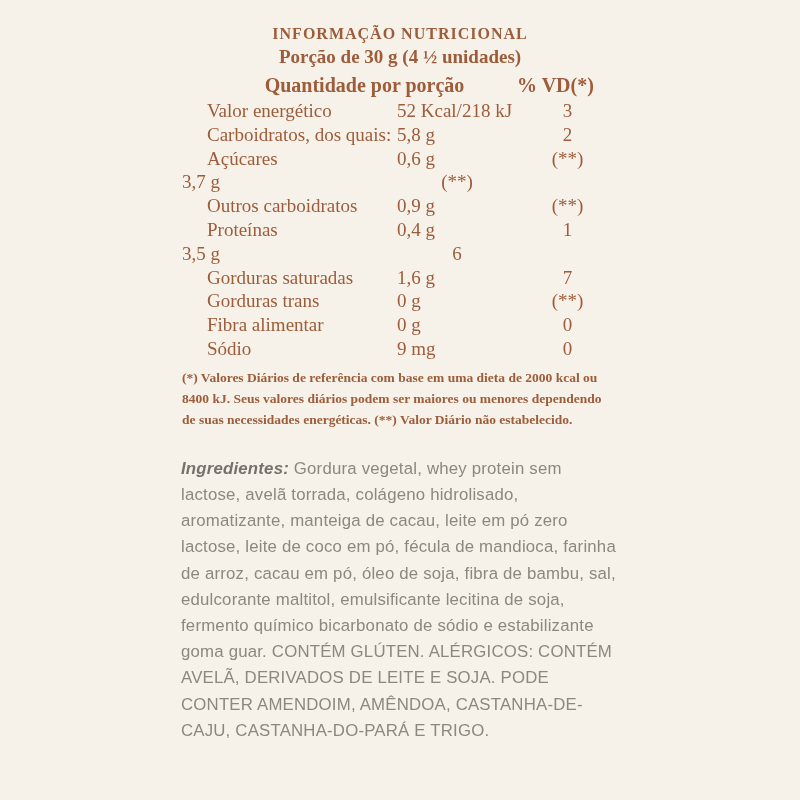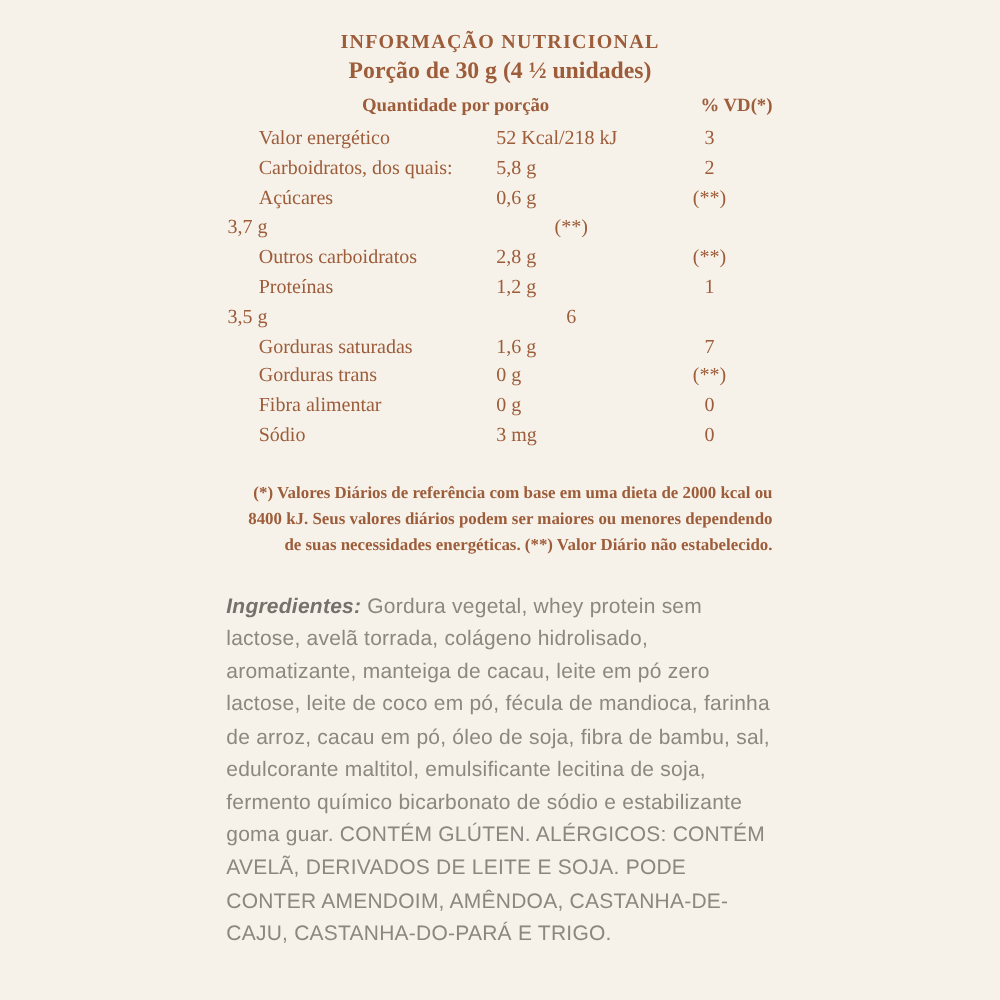--- a/index.html
+++ b/index.html
@@ -34,39 +34,39 @@
     font-weight:700;
     font-size:19px;
     line-height:20px;
     margin-top:3px;
   }
   .nt-header{
     display:grid;
     grid-template-columns:335px 101px;
     margin-top:6px;
     font-weight:700;
-    font-size:15px;
+    font-size:20px;
     line-height:24px;
   }
   .nt-header .qty-head{text-align:center;padding-left:30px;}
-  .nt-header .dv-head{text-align:right;}
+  .nt-header .dv-head{text-align:left;}
   .nt-rows{margin-top:2px;}
   .nt-row{
     display:grid;
     grid-template-columns:215px 120px 101px;
-    font-size:16px;
+    font-size:19px;
     line-height:23.8px;
   }
   .nt-row .lbl{padding-left:25px;text-align:left;white-space:nowrap;}
   .nt-row .amt{text-align:left;white-space:nowrap;}
   .nt-row .dv{text-align:center;white-space:nowrap;}
   .nt-footnote{
-    margin:22px auto 0 auto;
+    margin:6px auto 0 auto;
     width:436px;
-    text-align:right;
+    text-align:left;
     font-weight:700;
     font-size:13.5px;
     line-height:21px;
   }
 
   
   .ingredients{
     width:438px;
     margin:26px auto 0 auto;
     font-family:"Liberation Sans", sans-serif;
@@ -111,26 +111,26 @@
         <span class="lbl">Açúcares</span>
         <span class="amt">0,6 g</span>
         <span class="dv">(**)</span>
       </div>
       <div class="nt-row">
         <span class="amt">3,7 g</span>
         <span class="dv">(**)</span>
       </div>
       <div class="nt-row">
         <span class="lbl">Outros carboidratos</span>
-        <span class="amt">2,8 g</span>
+        <span class="amt">0,9 g</span>
         <span class="dv">(**)</span>
       </div>
       <div class="nt-row">
         <span class="lbl">Proteínas</span>
-        <span class="amt">1,2 g</span>
+        <span class="amt">0,4 g</span>
         <span class="dv">1</span>
       </div>
       <div class="nt-row">
         <span class="amt">3,5 g</span>
         <span class="dv">6</span>
       </div>
       <div class="nt-row">
         <span class="lbl">Gorduras saturadas</span>
         <span class="amt">1,6 g</span>
         <span class="dv">7</span>
@@ -140,21 +140,21 @@
         <span class="amt">0 g</span>
         <span class="dv">(**)</span>
       </div>
       <div class="nt-row">
         <span class="lbl">Fibra alimentar</span>
         <span class="amt">0 g</span>
         <span class="dv">0</span>
       </div>
       <div class="nt-row">
         <span class="lbl">Sódio</span>
-        <span class="amt">3 mg</span>
+        <span class="amt">9 mg</span>
         <span class="dv">0</span>
       </div>
     </div>
 
     <div class="nt-footnote">(*) Valores Diários de referência com base em uma dieta de 2000 kcal ou 8400 kJ. Seus valores diários podem ser maiores ou menores dependendo de suas necessidades energéticas. (**) Valor Diário não estabelecido.</div>
   </div>
 
   <p class="ingredients"><b>Ingredientes:</b><span> Gordura vegetal, whey protein sem lactose, avelã torrada, colágeno hidrolisado, aromatizante, manteiga de cacau, leite em pó zero lactose, leite de coco em pó, fécula de mandioca, farinha de arroz, cacau em pó, óleo de soja, fibra de bambu, sal, edulcorante maltitol, emulsificante lecitina de soja, fermento químico bicarbonato de sódio e estabilizante goma guar. CONTÉM GLÚTEN. ALÉRGICOS: CONTÉM AVELÃ, DERIVADOS DE LEITE E SOJA. PODE CONTER AMENDOIM, AMÊNDOA, CASTANHA-DE-CAJU, CASTANHA-DO-PARÁ E TRIGO.</span></p>
 
 </div>

